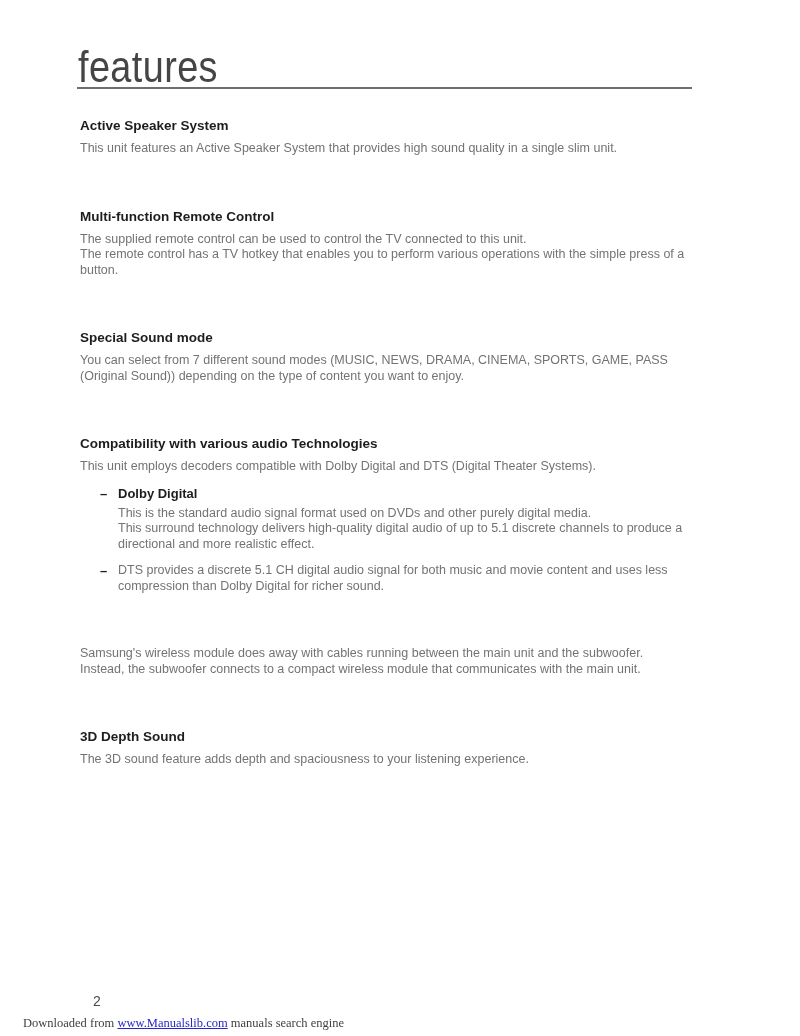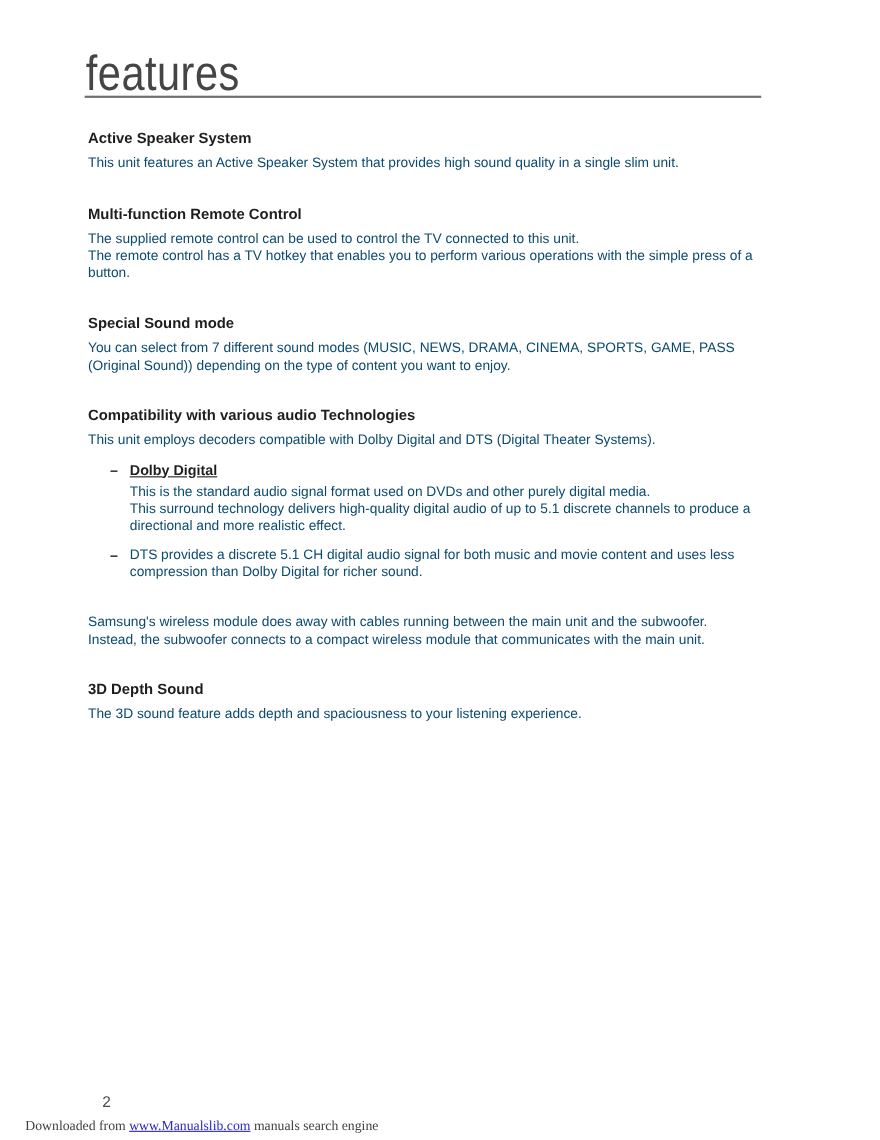--- a/index.html
+++ b/index.html
@@ -28,34 +28,34 @@
     font-size:45px;
     line-height:36px;
     height:38px;
     font-weight:100;
     color:#454545;
     letter-spacing:0.5px;
     transform:scaleX(0.84);
     transform-origin:0 100%;
     white-space:nowrap;
   }
-  .section { margin-top:30px; }
+  .section { margin-top:52px; }
   .section:first-child { margin-top:29px; }
   .section-heading {
     margin:0 0 7px 0;
     font-size:13.5px;
     line-height:16px;
     font-weight:bold;
     color:#1d1d1f;
   }
   .para {
     margin:0;
     font-size:12.5px;
     line-height:15.5px;
-    color:#0c4a6e;
+    color:#737373;
   }
   .subitem {
     position:relative;
     margin-top:11px;
     padding-left:38px;
   }
   .dash {
     position:absolute;
     left:20px;
     top:0;
@@ -63,21 +63,20 @@
     line-height:16px;
     font-weight:bold;
     color:#1d1d1f;
   }
   .sub-label {
     margin:0 0 4px 0;
     font-size:13px;
     line-height:16px;
     font-weight:bold;
     color:#1d1d1f;
-    text-decoration:underline;
   }
   .page-number {
     position:absolute;
     left:93px;
     top:993px;
     font-size:14px;
     line-height:16px;
     color:#4a4a4a;
   }
   .footer-note {

